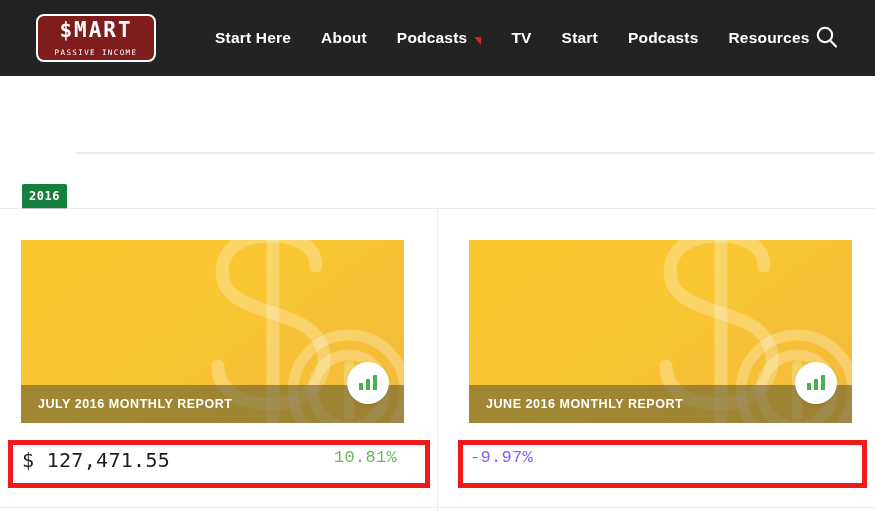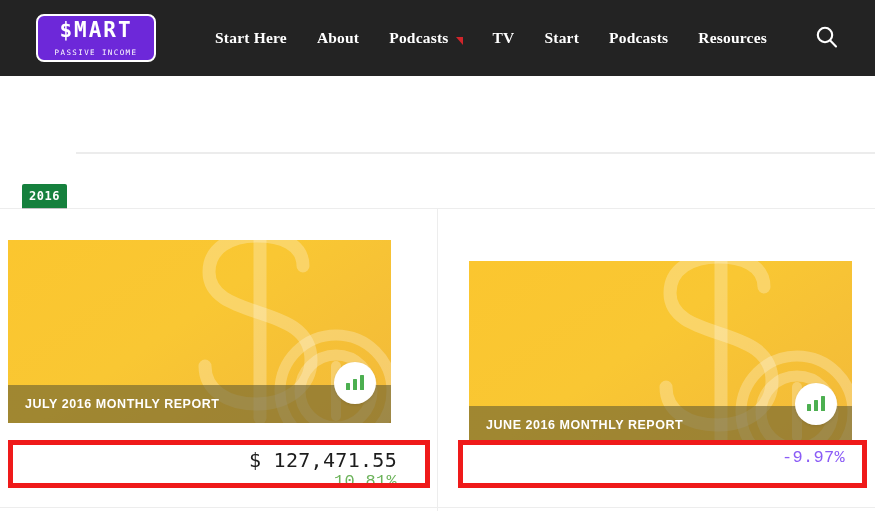--- a/index.html
+++ b/index.html
@@ -36,21 +36,21 @@
     left: 36px;
     top: 14px;
     width: 120px;
     height: 48px;
     display: block;
     text-decoration: none;
   }
   .logo-plate {
     width: 120px;
     height: 48px;
-    background: #6d28d9;
+    background: #7f1d1d;
     border: 2px solid #ffffff;
     border-radius: 8px;
     display: flex;
     flex-direction: column;
     align-items: center;
     justify-content: center;
     line-height: 1;
   }
   .logo-main {
     color: #ffffff;
@@ -83,21 +83,20 @@
     color: #ffffff;
     font-size: 15.5px;
     font-weight: bold;
     letter-spacing: 0.2px;
     text-decoration: none;
     padding: 0 15px;
     white-space: nowrap;
     display: flex;
     align-items: flex-start;
     cursor: pointer;
-    font-family: Liberation Serif, serif;
   }
   .nav-caret {
     display: inline-block;
     width: 0; height: 0;
     margin-left: 7px;
     margin-top: 8px;
     border-left: 7px solid transparent;
     border-top: 8px solid #d0252b;
   }
 
@@ -167,22 +166,22 @@
     box-shadow: 0 1px 0 rgba(0,0,0,0.18);
   }
 
   
   .card {
     position: absolute;
     top: 240px;
     width: 383px;
     height: 183px;
   }
-  .card-a { left: 8px; }
-  .card-b { left: 469px; margin-top: 21px; }
+  .card-a { left: 21px; }
+  .card-b { left: 469px; }
 
   .card-thumb {
     position: relative;
     width: 100%;
     height: 183px;
     overflow: hidden;
     background: linear-gradient(145deg, #fbc62f 0%, #f9c733 45%, #f2b93a 100%);
   }
 
   .wm-dollar, .wm-coin {
@@ -247,23 +246,22 @@
   .bar-1 { height: 7px; }
   .bar-2 { height: 11px; }
   .bar-3 { height: 15px; }
 
   
   .value-row {
     position: absolute;
     top: 448px;
     height: 34px;
     display: flex;
-    align-items: flex-end;
+    align-items: flex-start;
     justify-content: space-between;
-    flex-direction: column;
   }
   .value-a { left: 22px; width: 375px; }
   .value-b { left: 470px; width: 375px; }
 
   .amount {
     font-family: "DejaVu Sans Mono", monospace;
     font-size: 20px;
     color: #1d1d1d;
     letter-spacing: 0.3px;
     white-space: nowrap;

